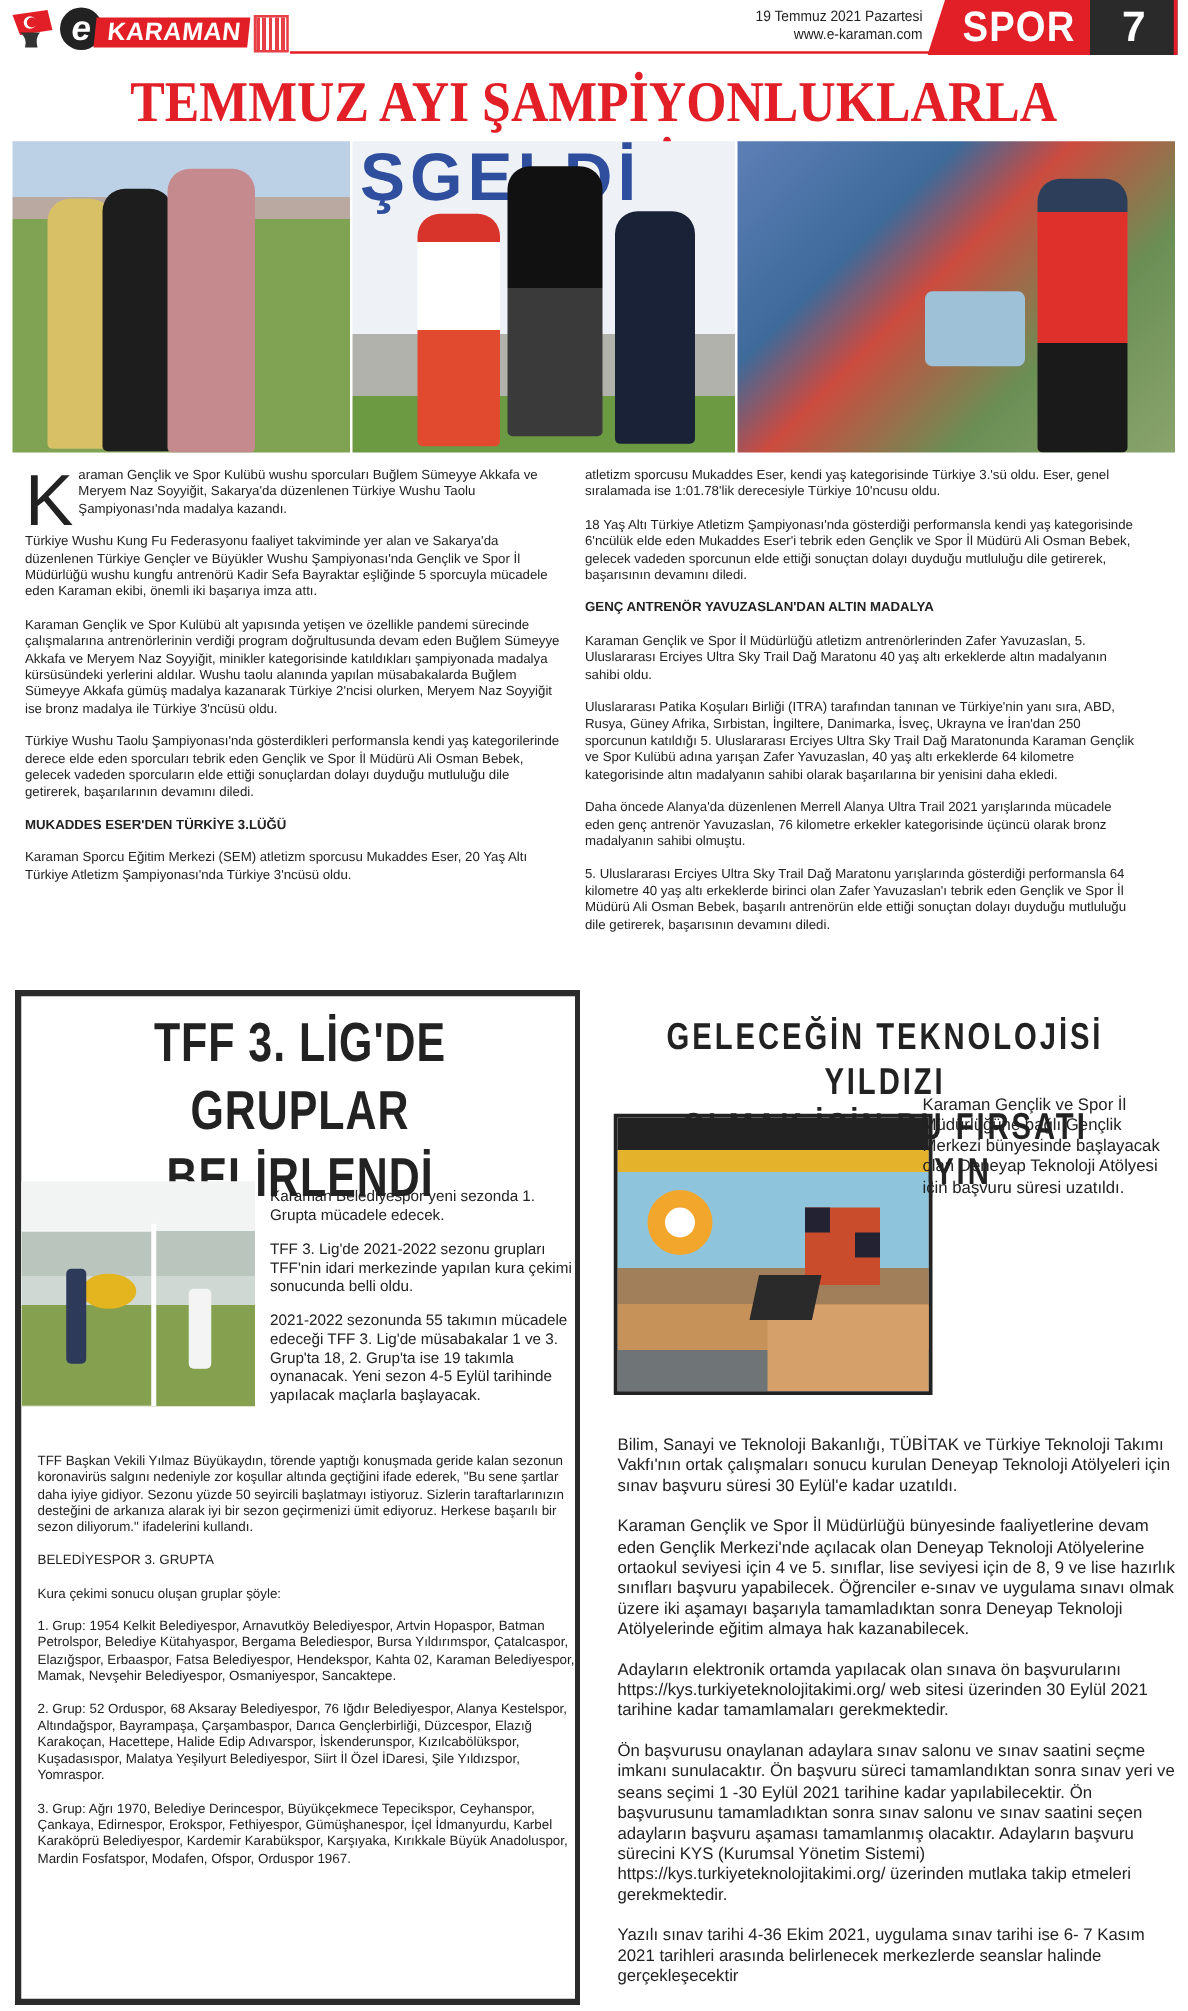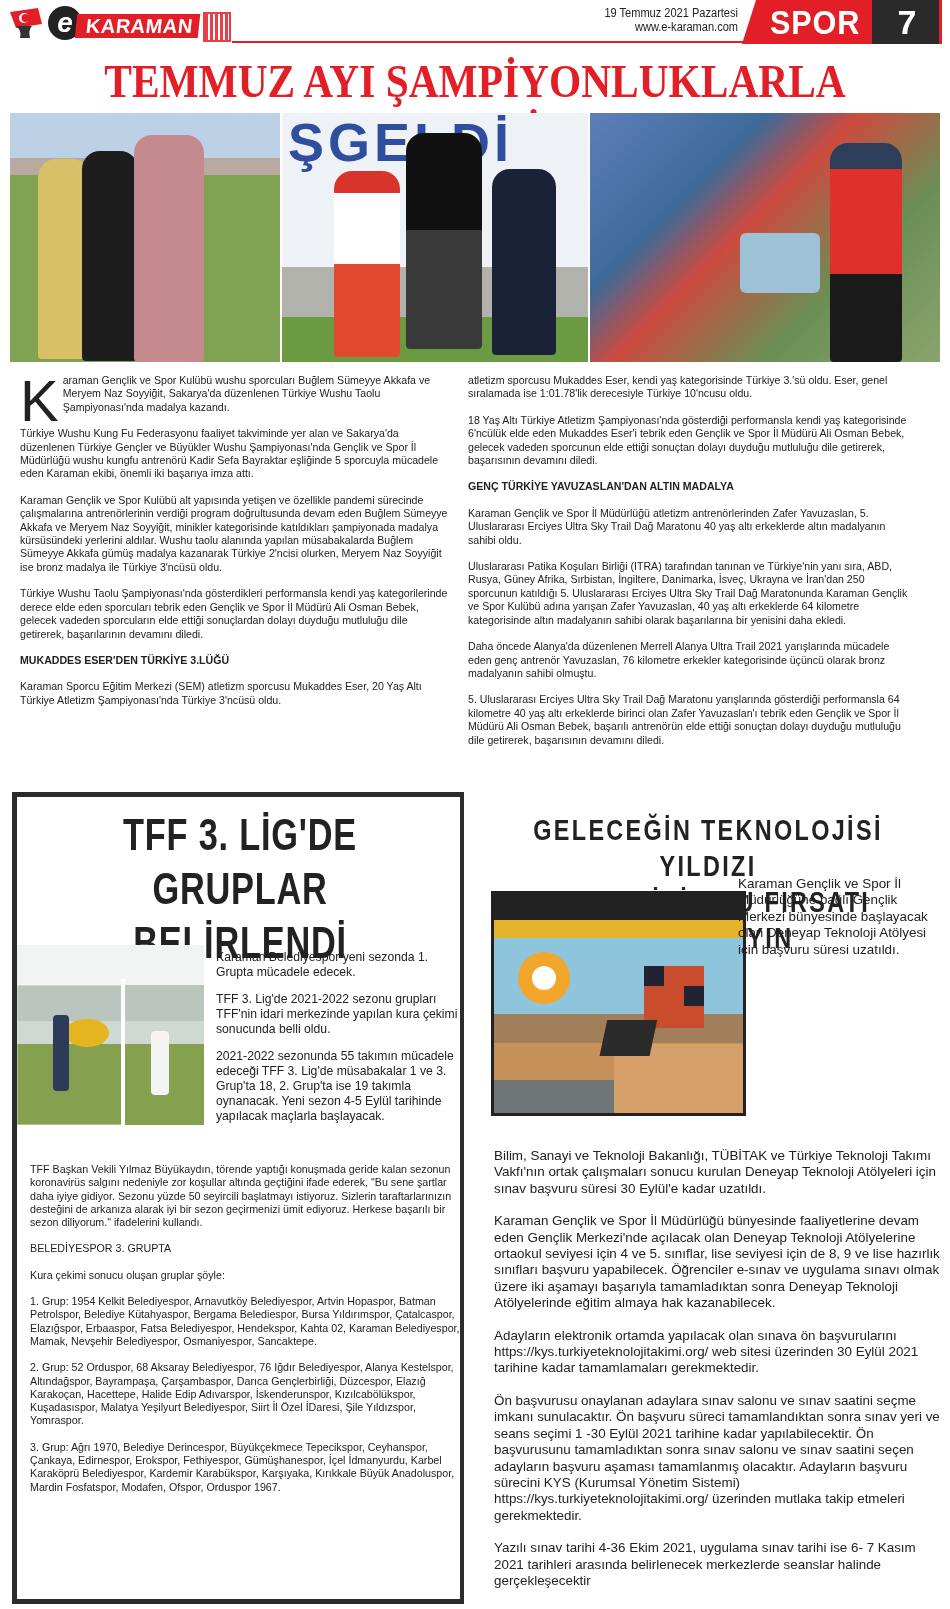--- a/index.html
+++ b/index.html
@@ -97,21 +97,21 @@
   <p><span id="dropcap">K</span><span>araman Gençlik ve Spor Kulübü wushu sporcuları Buğlem Sümeyye Akkafa ve Meryem Naz Soyyiğit, Sakarya'da düzenlenen Türkiye Wushu Taolu Şampiyonası'nda madalya kazandı.</span></p>
   <p>Türkiye Wushu Kung Fu Federasyonu faaliyet takviminde yer alan ve Sakarya'da düzenlenen Türkiye Gençler ve Büyükler Wushu Şampiyonası'nda Gençlik ve Spor İl Müdürlüğü wushu kungfu antrenörü Kadir Sefa Bayraktar eşliğinde 5 sporcuyla mücadele eden Karaman ekibi, önemli iki başarıya imza attı.</p>
   <p>Karaman Gençlik ve Spor Kulübü alt yapısında yetişen ve özellikle pandemi sürecinde çalışmalarına antrenörlerinin verdiği program doğrultusunda devam eden Buğlem Sümeyye Akkafa ve Meryem Naz Soyyiğit, minikler kategorisinde katıldıkları şampiyonada madalya kürsüsündeki yerlerini aldılar. Wushu taolu alanında yapılan müsabakalarda Buğlem Sümeyye Akkafa gümüş madalya kazanarak Türkiye 2'ncisi olurken, Meryem Naz Soyyiğit ise bronz madalya ile Türkiye 3'ncüsü oldu.</p>
   <p>Türkiye Wushu Taolu Şampiyonası'nda gösterdikleri performansla kendi yaş kategorilerinde derece elde eden sporcuları tebrik eden Gençlik ve Spor İl Müdürü Ali Osman Bebek, gelecek vadeden sporcuların elde ettiği sonuçlardan dolayı duyduğu mutluluğu dile getirerek, başarılarının devamını diledi.</p>
   <h4>MUKADDES ESER'DEN TÜRKİYE 3.LÜĞÜ</h4>
   <p>Karaman Sporcu Eğitim Merkezi (SEM) atletizm sporcusu Mukaddes Eser, 20 Yaş Altı Türkiye Atletizm Şampiyonası'nda Türkiye 3'ncüsü oldu.</p>
 </div>
 <div id="col-right" class="abs col">
   <p>atletizm sporcusu Mukaddes Eser, kendi yaş kategorisinde Türkiye 3.'sü oldu. Eser, genel sıralamada ise 1:01.78'lik derecesiyle Türkiye 10'ncusu oldu.</p>
   <p>18 Yaş Altı Türkiye Atletizm Şampiyonası'nda gösterdiği performansla kendi yaş kategorisinde 6'ncülük elde eden Mukaddes Eser'i tebrik eden Gençlik ve Spor İl Müdürü Ali Osman Bebek, gelecek vadeden sporcunun elde ettiği sonuçtan dolayı duyduğu mutluluğu dile getirerek, başarısının devamını diledi.</p>
-  <h4>GENÇ TÜRKİYE YAVUZASLAN'DAN ALTIN MADALYA</h4>
+  <h4>GENÇ ANTRENÖR YAVUZASLAN'DAN ALTIN MADALYA</h4>
   <p>Karaman Gençlik ve Spor İl Müdürlüğü atletizm antrenörlerinden Zafer Yavuzaslan, 5. Uluslararası Erciyes Ultra Sky Trail Dağ Maratonu 40 yaş altı erkeklerde altın madalyanın sahibi oldu.</p>
   <p>Uluslararası Patika Koşuları Birliği (ITRA) tarafından tanınan ve Türkiye'nin yanı sıra, ABD, Rusya, Güney Afrika, Sırbistan, İngiltere, Danimarka, İsveç, Ukrayna ve İran'dan 250 sporcunun katıldığı 5. Uluslararası Erciyes Ultra Sky Trail Dağ Maratonunda Karaman Gençlik ve Spor Kulübü adına yarışan Zafer Yavuzaslan, 40 yaş altı erkeklerde 64 kilometre kategorisinde altın madalyanın sahibi olarak başarılarına bir yenisini daha ekledi.</p>
   <p>Daha öncede Alanya'da düzenlenen Merrell Alanya Ultra Trail 2021 yarışlarında mücadele eden genç antrenör Yavuzaslan, 76 kilometre erkekler kategorisinde üçüncü olarak bronz madalyanın sahibi olmuştu.</p>
   <p>5. Uluslararası Erciyes Ultra Sky Trail Dağ Maratonu yarışlarında gösterdiği performansla 64 kilometre 40 yaş altı erkeklerde birinci olan Zafer Yavuzaslan'ı tebrik eden Gençlik ve Spor İl Müdürü Ali Osman Bebek, başarılı antrenörün elde ettiği sonuçtan dolayı duyduğu mutluluğu dile getirerek, başarısının devamını diledi.</p>
 </div>
 
 <div id="tff-box" class="abs"></div>
 <div id="tff-title" class="abs">
   <div>TFF 3. LİG'DE GRUPLAR</div>
   <div>BELİRLENDİ</div>

